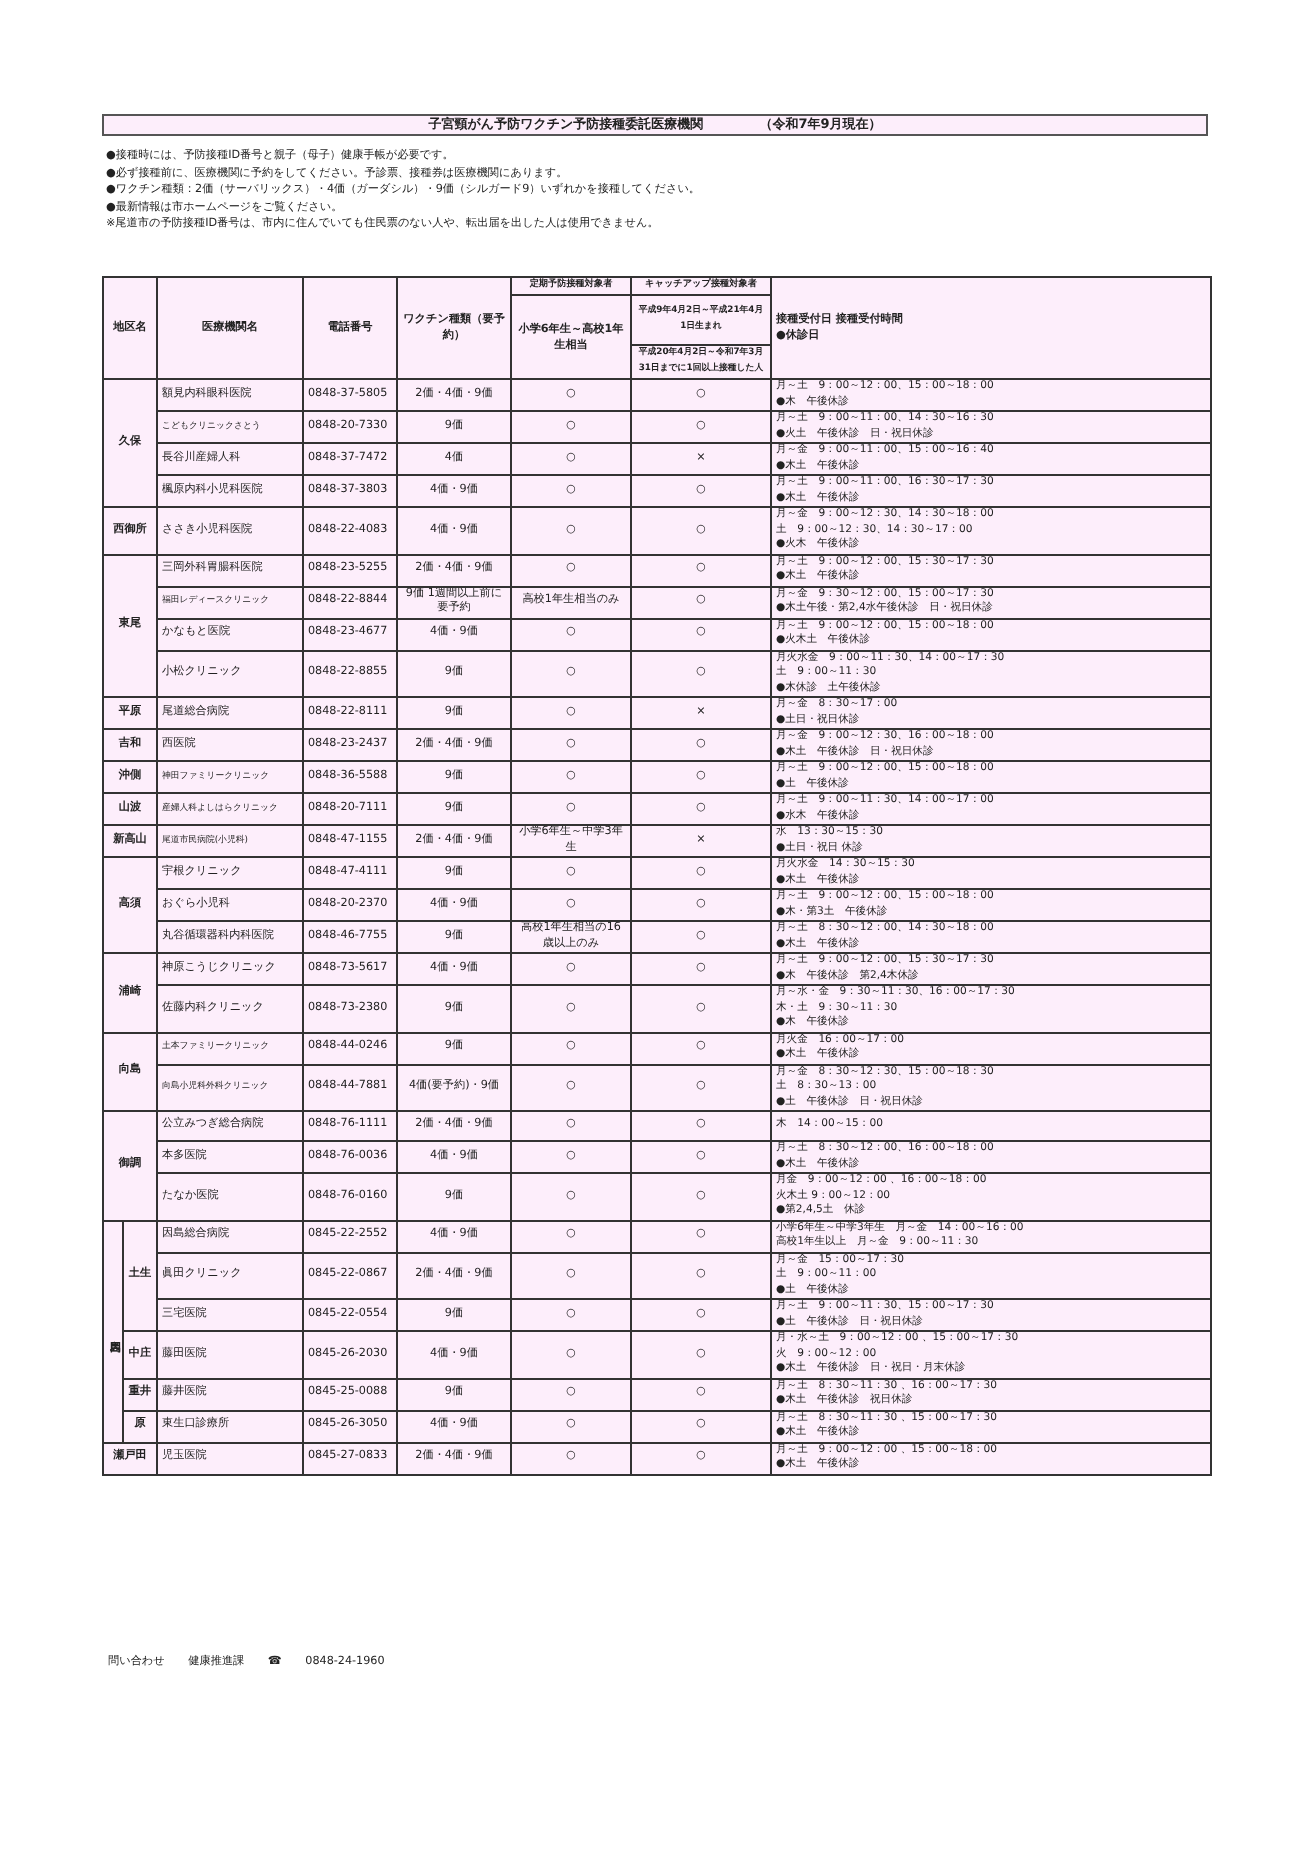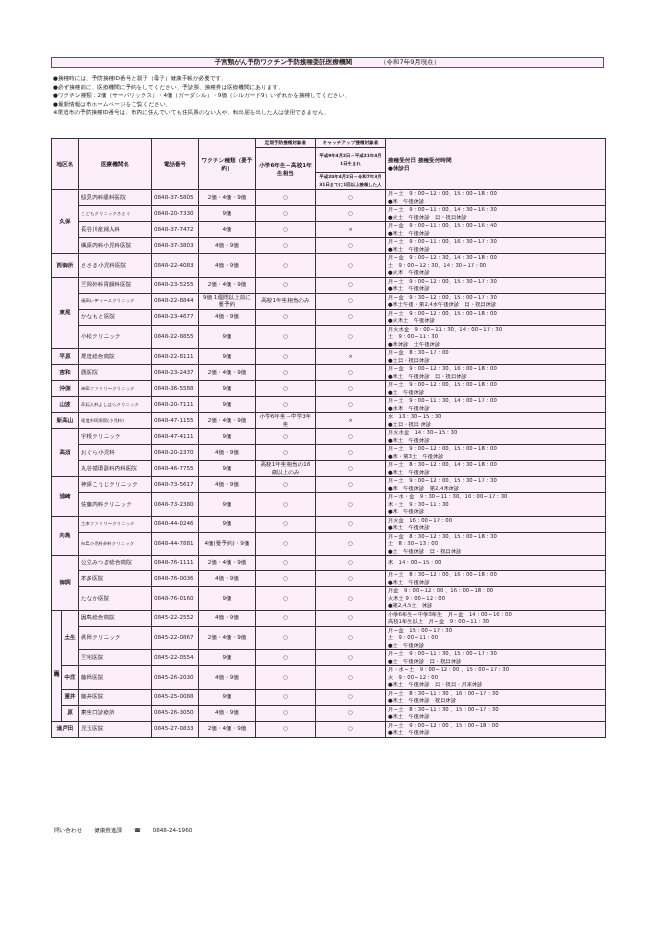--- a/index.html
+++ b/index.html
@@ -1,19 +1,19 @@
 <!DOCTYPE html>
 <html><head>
 <meta charset="utf-8">
 <style>
   html,body{margin:0;padding:0;background:#ffffff;}
   body{width:650px;height:927px;position:relative;font-family:"DejaVu Sans","Liberation Sans",sans-serif;color:#222;overflow:hidden;}
   .page{position:absolute;left:0;top:0;width:650px;height:927px;background:#fff;}
   .title-bar{position:absolute;left:51px;top:57px;width:551px;height:9px;border:1px solid #555;background:#fdeefb;font-size:6.5px;line-height:9px;text-align:center;font-weight:bold;}
-  .title-bar .asof{font-weight:normal;margin-left:28px;}
+  .title-bar .asof{font-weight:bold;margin-left:28px;}
   .notes{position:absolute;left:53px;top:74px;width:560px;font-size:5.6px;line-height:8.6px;}
   .notes div{white-space:nowrap;}
   table.grid{position:absolute;left:51px;top:138px;width:554px;border-collapse:collapse;table-layout:fixed;font-size:5.6px;}
   table.grid td, table.grid th{border:1px solid #333;padding:0 2px;vertical-align:middle;overflow:hidden;}
   table.grid th{background:#fdeefb;font-weight:bold;text-align:center;line-height:8px;}
   table.grid td{background:#fdeefb;line-height:7.5px;height:14px;}
   td.c{text-align:center;}
   td.l{text-align:left;}
   td.area{text-align:center;font-weight:bold;}
   td.sched{white-space:nowrap;font-size:5.3px;}

